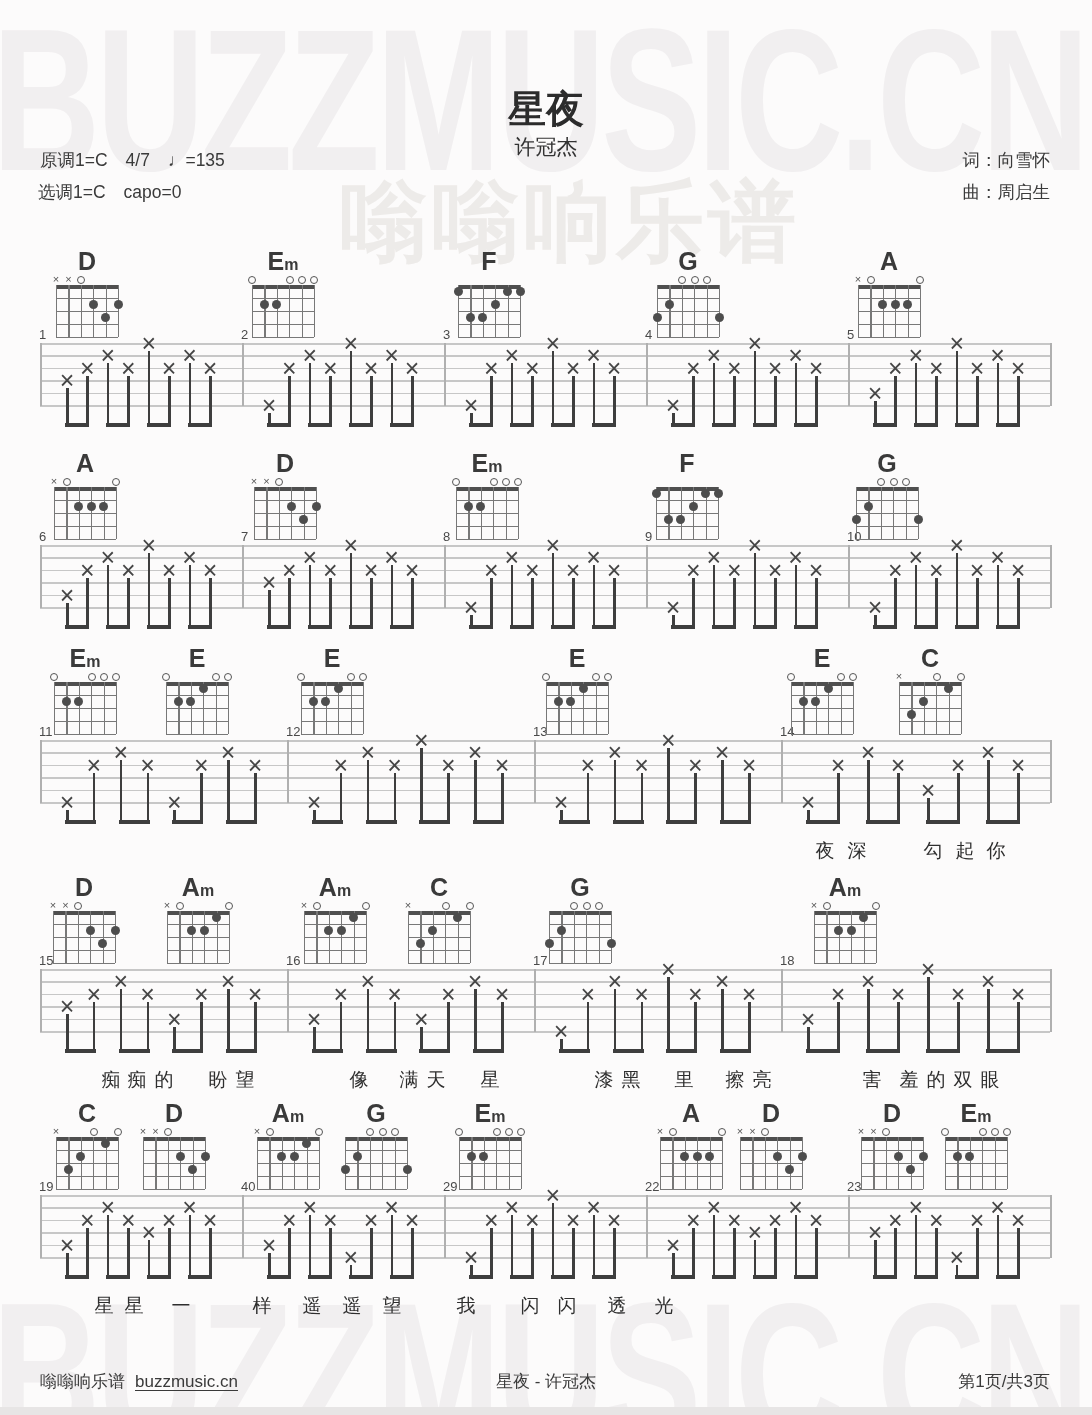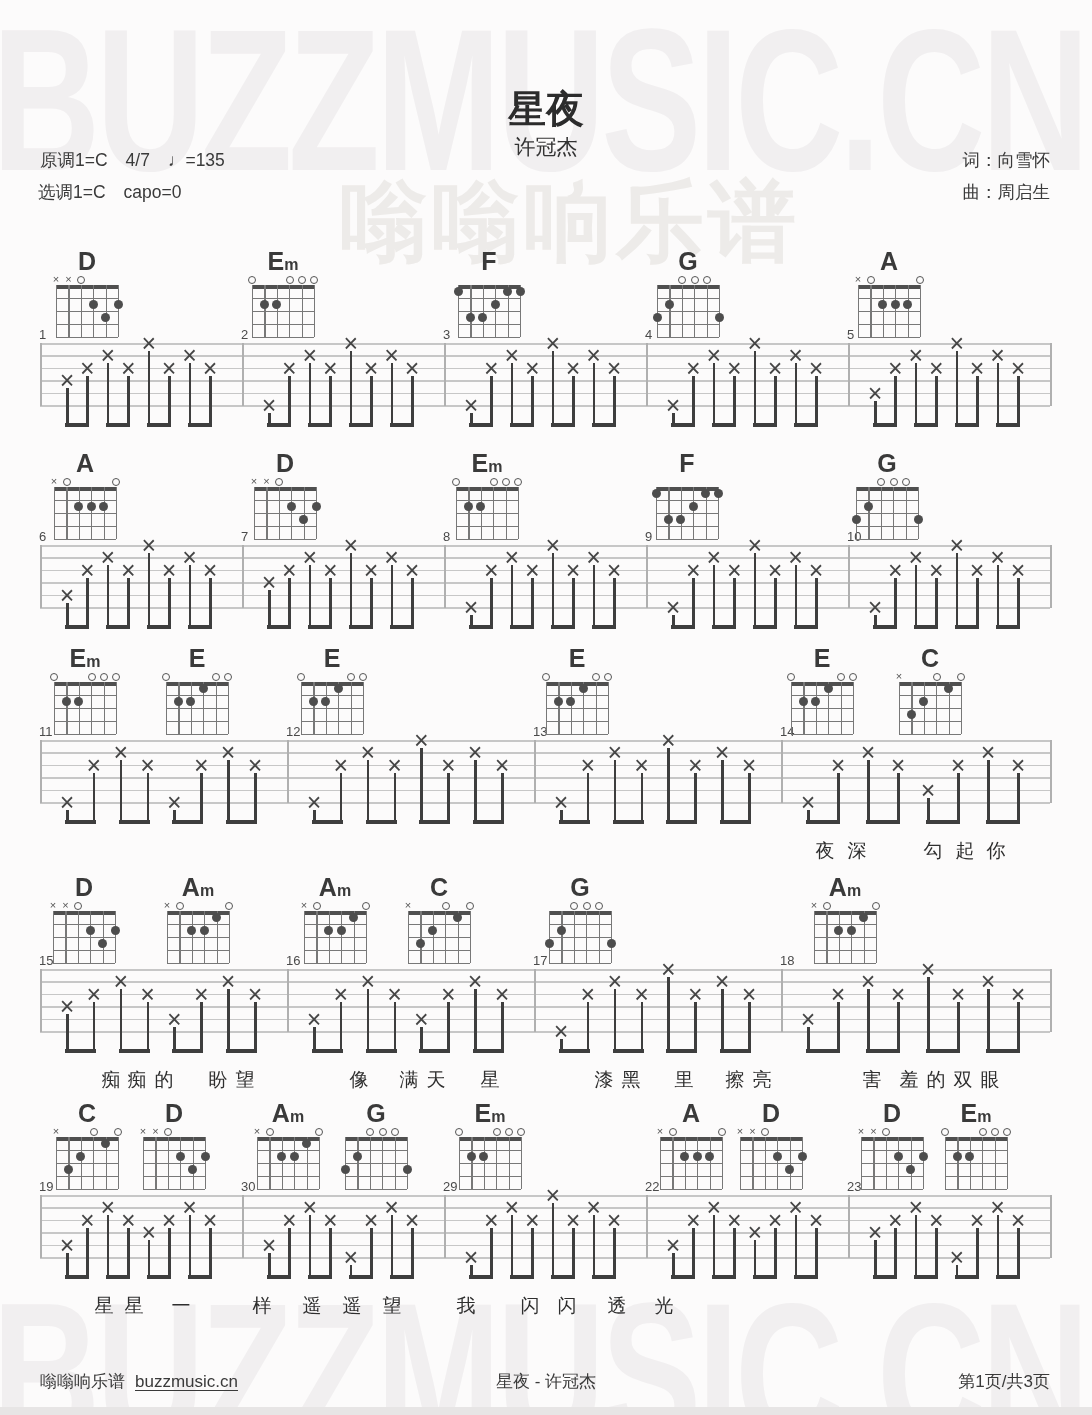--- a/index.html
+++ b/index.html
@@ -990,21 +990,21 @@
       <div class="xm" style="left: 169.143px; top: 1219.8px;">×</div>
       <div class="stem" style="left: 168.143px; top: 1227.8px; height: 47.2px;"></div>
       <div class="xm" style="left: 189.571px; top: 1207.4px;">×</div>
       <div class="stem" style="left: 188.571px; top: 1215.4px; height: 59.6px;"></div>
       <div class="xm" style="left: 210px; top: 1219.8px;">×</div>
       <div class="stem" style="left: 209px; top: 1227.8px; height: 47.2px;"></div>
       <div class="beam" style="left: 65px; top: 1275px; width: 24.4286px;"></div>
       <div class="beam" style="left: 105.857px; top: 1275px; width: 24.4286px;"></div>
       <div class="beam" style="left: 146.714px; top: 1275px; width: 24.4286px;"></div>
       <div class="beam" style="left: 187.571px; top: 1275px; width: 24.4286px;"></div>
-      <div class="mnum" style="left: 241px; top: 1179px;">30</div>
+      <div class="mnum" style="left: 241px; top: 1179px;">40</div>
       <div class="xm" style="left: 269px; top: 1244.6px;">×</div>
       <div class="stem" style="left: 268px; top: 1252.6px; height: 22.4px;"></div>
       <div class="xm" style="left: 289.429px; top: 1219.8px;">×</div>
       <div class="stem" style="left: 288.429px; top: 1227.8px; height: 47.2px;"></div>
       <div class="xm" style="left: 309.857px; top: 1207.4px;">×</div>
       <div class="stem" style="left: 308.857px; top: 1215.4px; height: 59.6px;"></div>
       <div class="xm" style="left: 330.286px; top: 1219.8px;">×</div>
       <div class="stem" style="left: 329.286px; top: 1227.8px; height: 47.2px;"></div>
       <div class="xm" style="left: 350.714px; top: 1257px;">×</div>
       <div class="stem" style="left: 349.714px; top: 1265px; height: 10px;"></div>

